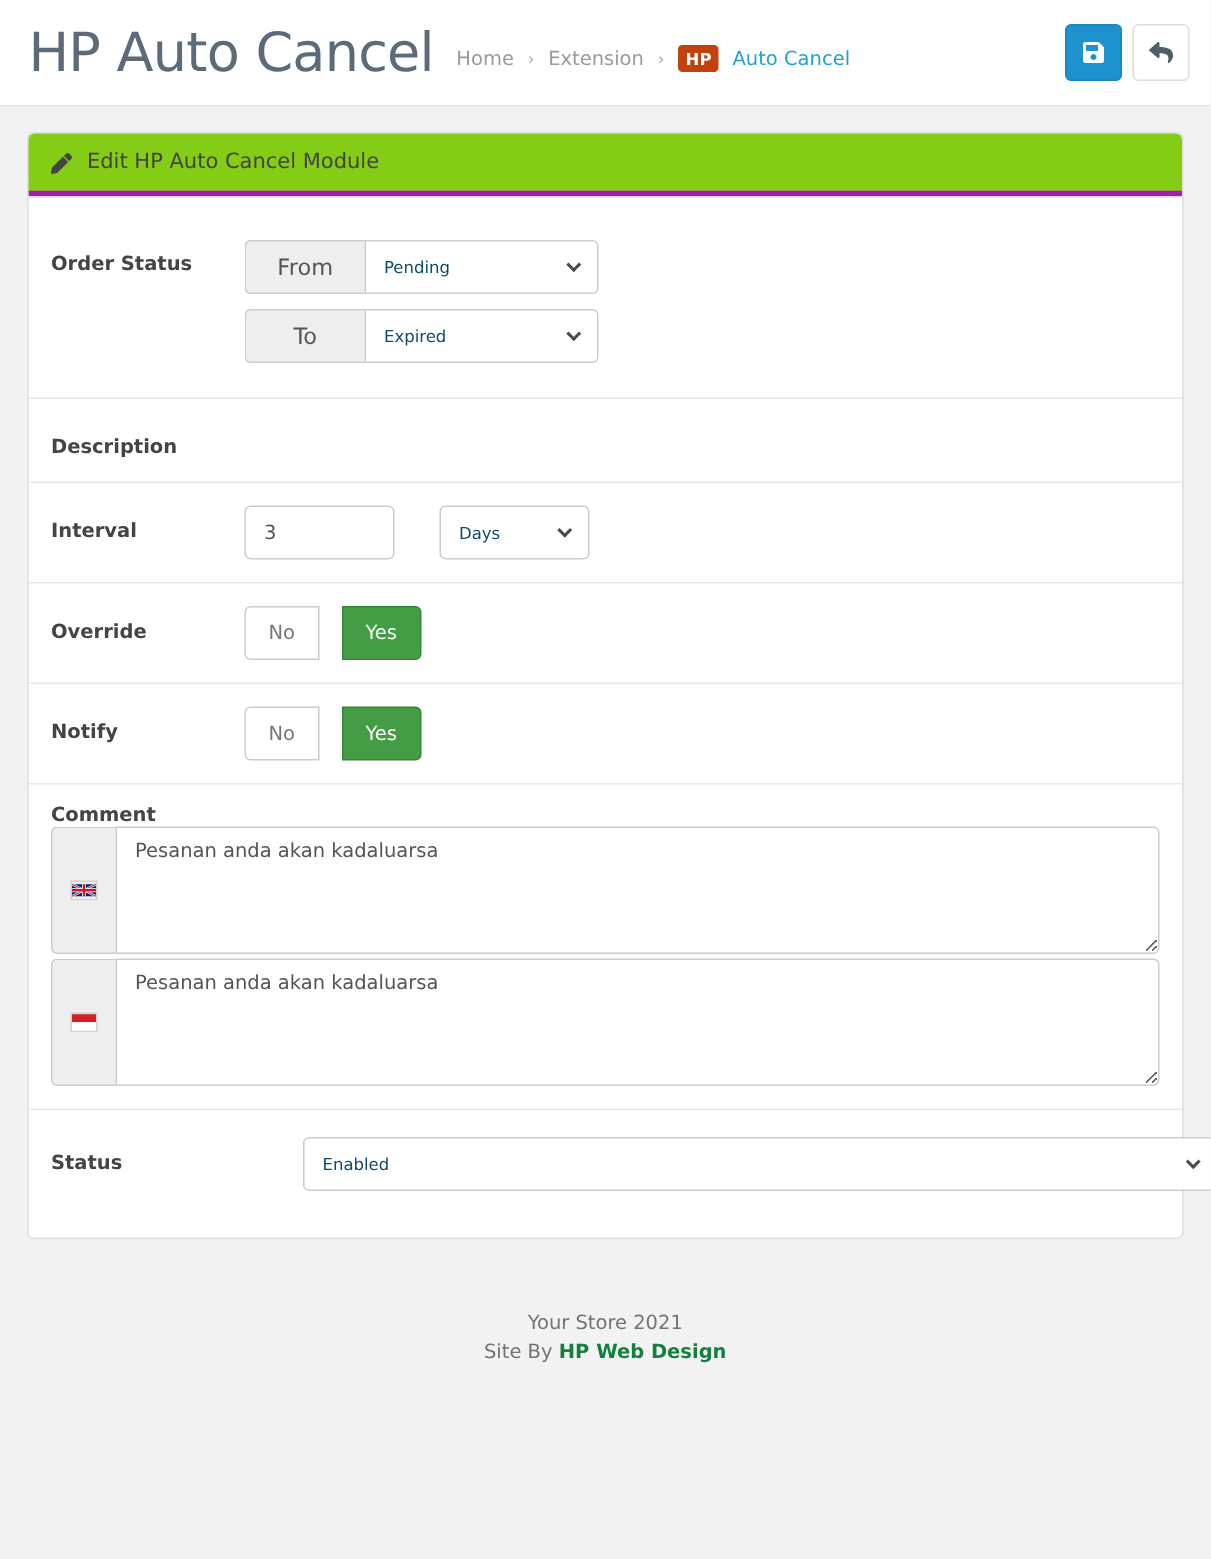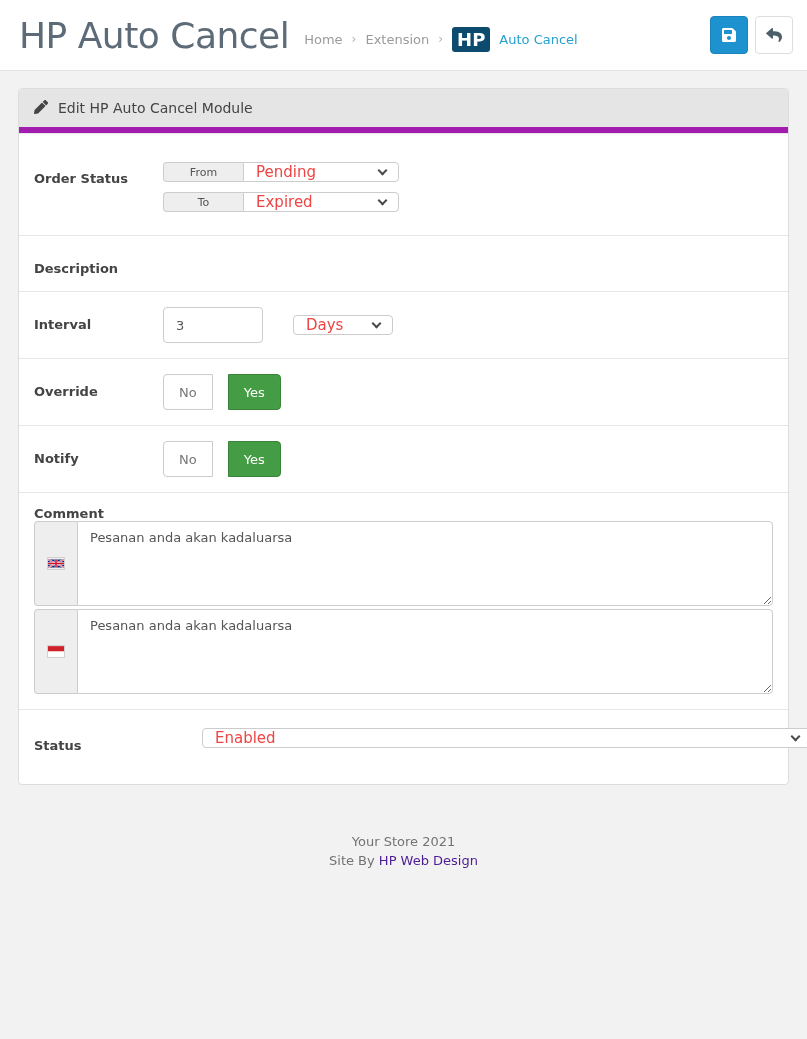--- a/index.html
+++ b/index.html
@@ -22,41 +22,41 @@
     letter-spacing: -0.5px; white-space: nowrap;
   }
   .breadcrumb {
     display: flex; align-items: center; gap: 9px;
     margin-left: 15px; margin-top: 8px;
     font-size: 13px; color: #9a9a9a;
   }
   .crumb-link { color: #9a9a9a; text-decoration: none; cursor: pointer; }
   .crumb-sep { color: #b0b0b0; font-size: 12px; }
   .crumb-badge {
-    background: #0c4a6e; color: #fff; font-weight: bold;
-    font-size: 18px; padding: 4px 5px 3px; border-radius: 3px;
+    background: #c2410c; color: #fff; font-weight: bold;
+    font-size: 11px; padding: 4px 5px 3px; border-radius: 3px;
     line-height: 1;
   }
   .crumb-current { color: #23a1d1; text-decoration: none; cursor: pointer; }
   .header-actions { margin-left: auto; display: flex; gap: 7px; }
   .icon-btn {
     width: 38px; height: 38px; border-radius: 4px;
     display: flex; align-items: center; justify-content: center;
     cursor: pointer; border: 1px solid transparent;
   }
   .btn-save { background: #1e91cf; border-color: #1a83bb; }
   .btn-back { background: #fff; border-color: #ddd; }
 
   
   .content { padding: 17px 18px 0; }
   .panel { background: #fff; border: 1px solid #ddd; border-radius: 4px; }
   .panel-heading {
-    background: #e5e5e5; border-bottom: 6px solid #a21caf;
+    background: #84cc16; border-bottom: 4px solid #a21caf;
     padding: 11px 15px; border-radius: 4px 4px 0 0;
-    display: flex; align-items: flex-start; gap: 10px;
+    display: flex; align-items: flex-end; gap: 10px;
     font-size: 14px; color: #444;
   }
 
   .form-row {
     display: flex; padding: 15px; border-top: 1px solid #e7e7e7;
   }
   .form-row:first-of-type { border-top: 0; }
   .row-order-status { padding: 28px 15px 23px; }
   .row-comment { padding: 3px 15px 15px; flex-direction: column; }
   .row-status { padding: 18px 15px 31px; }
@@ -69,32 +69,32 @@
   .row-order-status .control-label { padding-top: 9px; }
   .controls { flex: 1; min-width: 0; }
   .stack > * + * { margin-top: 10px; }
 
   
   .input-group { display: flex; align-items: stretch; }
   .input-addon {
     background: #eee; border: 1px solid #ccc; border-right: 0;
     border-radius: 4px 0 0 4px;
     display: flex; align-items: center; justify-content: center;
-    color: #555; font-size: 11px;
+    color: #555; font-size: 15px;
   }
   .addon-label { width: 80px; }
   .addon-flag { width: 43px; }
 
   .select-wrap { position: relative; display: inline-block; }
   select {
     -webkit-appearance: none; -moz-appearance: none; appearance: none;
-    height: 20px; width: 100%;
+    height: 36px; width: 100%;
     border: 1px solid #ccc; border-radius: 4px; background: #fff;
     padding: 0 26px 0 12px;
-    font-family: inherit; font-size: 15px; color: #ef4444;
+    font-family: inherit; font-size: 11px; color: #0c4a6e;
     cursor: pointer;
   }
   .select-wrap .chev {
     position: absolute; right: 13px; top: 50%;
     width: 7px; height: 7px;
     border-right: 2px solid #4a4a4a; border-bottom: 2px solid #4a4a4a;
     transform: translateY(-72%) rotate(45deg);
     pointer-events: none;
   }
   .input-group .select-wrap select { border-radius: 0 4px 4px 0; }
@@ -135,21 +135,21 @@
   }
 
   
   .flag { display: block; box-shadow: 0 0 0 1px rgba(0,0,0,0.12); }
 
   
   .page-footer {
     text-align: center; margin: 48px 0 0; padding-bottom: 18px;
     font-size: 13px; color: #737373; line-height: 1.45;
   }
-  .page-footer a { color: #4c1d95; text-decoration: none; cursor: pointer; }
+  .page-footer a { color: #15803d; text-decoration: none; cursor: pointer; font-weight: bold; }
 </style>
 </head>
 <body>
 
 <div class="page-header">
   <h1 class="page-title">HP Auto Cancel</h1>
 
   <div class="breadcrumb">
     <a class="crumb-link">Home</a>
     <span class="crumb-sep">›</span>

